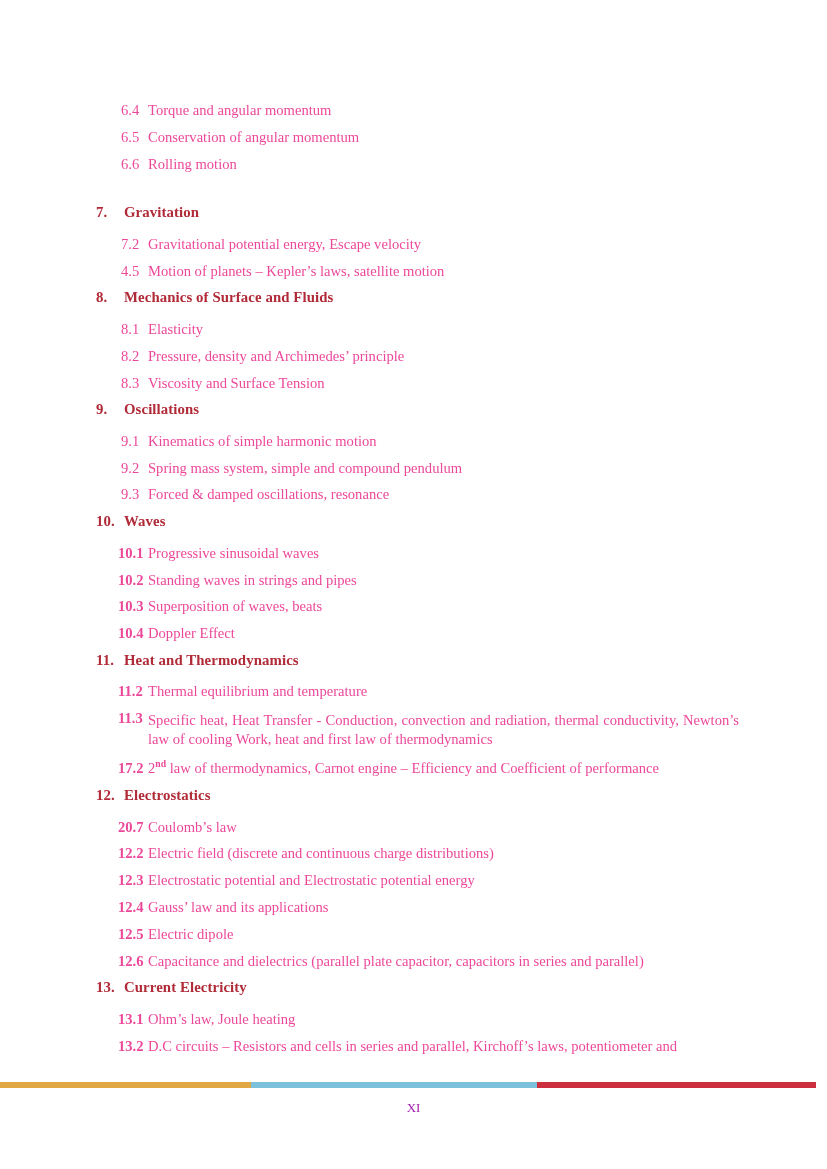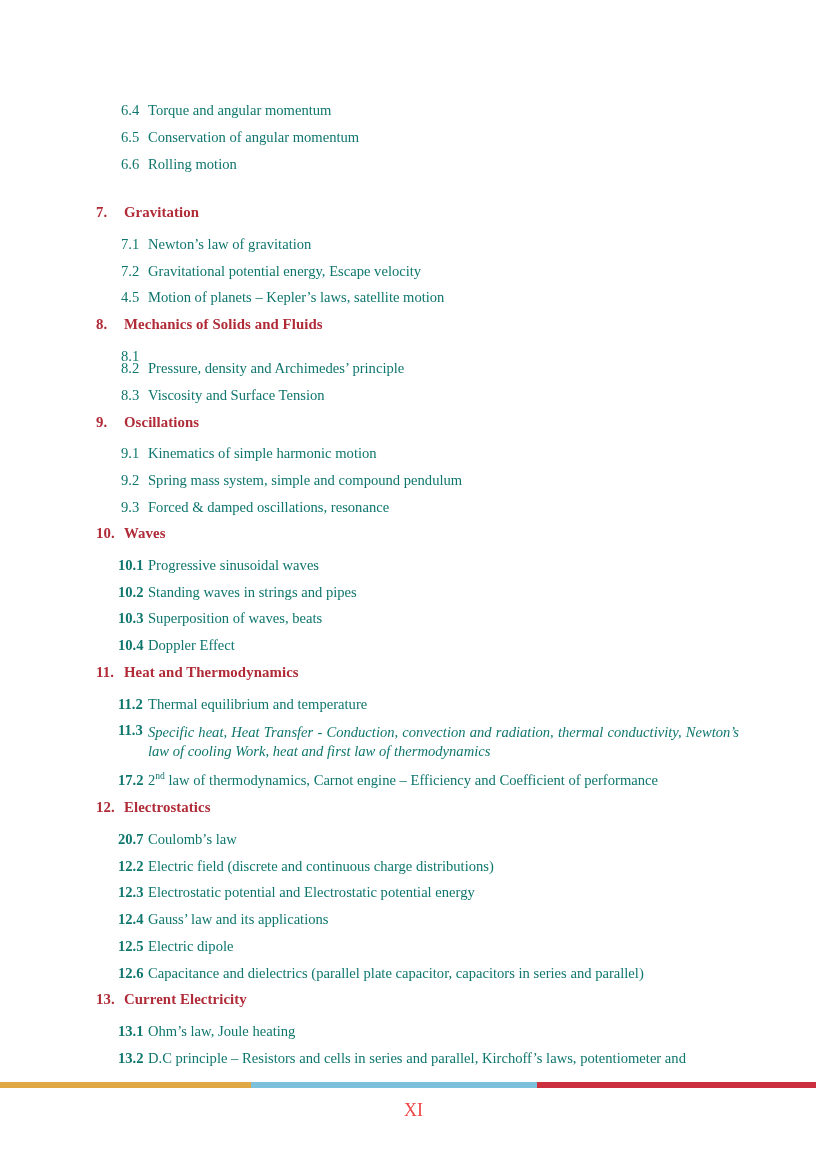--- a/index.html
+++ b/index.html
@@ -30,21 +30,21 @@
     top: 103px;
     width: 827px;
   }
 
   
   .sub-item {
     position: relative;
     display: block;
     font-size: 14.6px;
     line-height: 1.0;
-    color: #0f766e;
+    color: #ec4899;
     margin: 0 0 12.2px 0;
     padding-left: 148px;
     text-indent: 0;
   }
   .sub-item .num {
     position: absolute;
     left: 121px;
     top: 0;
     width: 30px;
     text-align: left;
@@ -57,21 +57,20 @@
   }
   .sub-item .txt {
     display: block;
   }
 
   
   .sub-item.justify .txt {
     text-align: justify;
     padding-right: 88px;
     line-height: 1.30;
-    font-style: italic;
   }
 
   
   .section-head {
     position: relative;
     font-size: 14.8px;
     font-weight: bold;
     color: #b02a37;
     margin: 0 0 10px 0;
     padding-left: 124px;
@@ -87,20 +86,21 @@
   }
 
   .gap-block { height: 22px; }
   .head-gap { height: 6px; }
 
   
   sup.ord {
     font-size: 0.66em;
     vertical-align: super;
     line-height: 0;
+    font-weight: bold;
   }
 
   
   .footer-bars {
     position: absolute;
     left: 0;
     top: 1082px;
     width: 827px;
     height: 6px;
     display: flex;
@@ -108,22 +108,22 @@
   .bar-orange { width: 251px; height: 6px; background: #e0a745; }
   .bar-blue   { width: 286px; height: 6px; background: #7cc0dc; }
   .bar-red    { width: 279px; height: 6px; background: #cc2f3e; }
 
   .page-number {
     position: absolute;
     left: 0;
     top: 1100px;
     width: 827px;
     text-align: center;
-    font-size: 18px;
-    color: #ef4444;
+    font-size: 13px;
+    color: #a21caf;
     font-family: "Liberation Serif", "DejaVu Serif", serif;
   }
 </style>
 </head>
 <body>
 
 <div class="page">
 
   <div class="content">
 
@@ -143,39 +143,36 @@
     </div>
 
     <div class="gap-block"></div>
 
     <div class="section-head">
       <span class="snum">7.</span>
       <span>Gravitation</span>
     </div>
     <div class="head-gap"></div>
     <div class="sub-item">
-      <span class="num">7.1</span>
-      <span class="txt">Newton’s law of gravitation</span>
-    </div>
-    <div class="sub-item">
       <span class="num">7.2</span>
       <span class="txt">Gravitational potential energy, Escape velocity</span>
     </div>
     <div class="sub-item">
       <span class="num">4.5</span>
       <span class="txt">Motion of planets – Kepler’s laws, satellite motion</span>
     </div>
 
     <div class="section-head">
       <span class="snum">8.</span>
-      <span>Mechanics of Solids and Fluids</span>
+      <span>Mechanics of Surface and Fluids</span>
     </div>
     <div class="head-gap"></div>
     <div class="sub-item">
       <span class="num">8.1</span>
+      <span class="txt">Elasticity</span>
     </div>
     <div class="sub-item">
       <span class="num">8.2</span>
       <span class="txt">Pressure, density and Archimedes’ principle</span>
     </div>
     <div class="sub-item">
       <span class="num">8.3</span>
       <span class="txt">Viscosity and Surface Tension</span>
     </div>
 
@@ -271,21 +268,21 @@
       <span class="snum">13.</span>
       <span>Current Electricity</span>
     </div>
     <div class="head-gap"></div>
     <div class="sub-item wide">
       <span class="num">13.1</span>
       <span class="txt">Ohm’s law, Joule heating</span>
     </div>
     <div class="sub-item wide">
       <span class="num">13.2</span>
-      <span class="txt">D.C principle – Resistors and cells in series and parallel, Kirchoff’s laws, potentiometer and</span>
+      <span class="txt">D.C circuits – Resistors and cells in series and parallel, Kirchoff’s laws, potentiometer and</span>
     </div>
 
   </div>
 
   <div class="footer-bars">
     <div class="bar-orange"></div>
     <div class="bar-blue"></div>
     <div class="bar-red"></div>
   </div>
 

